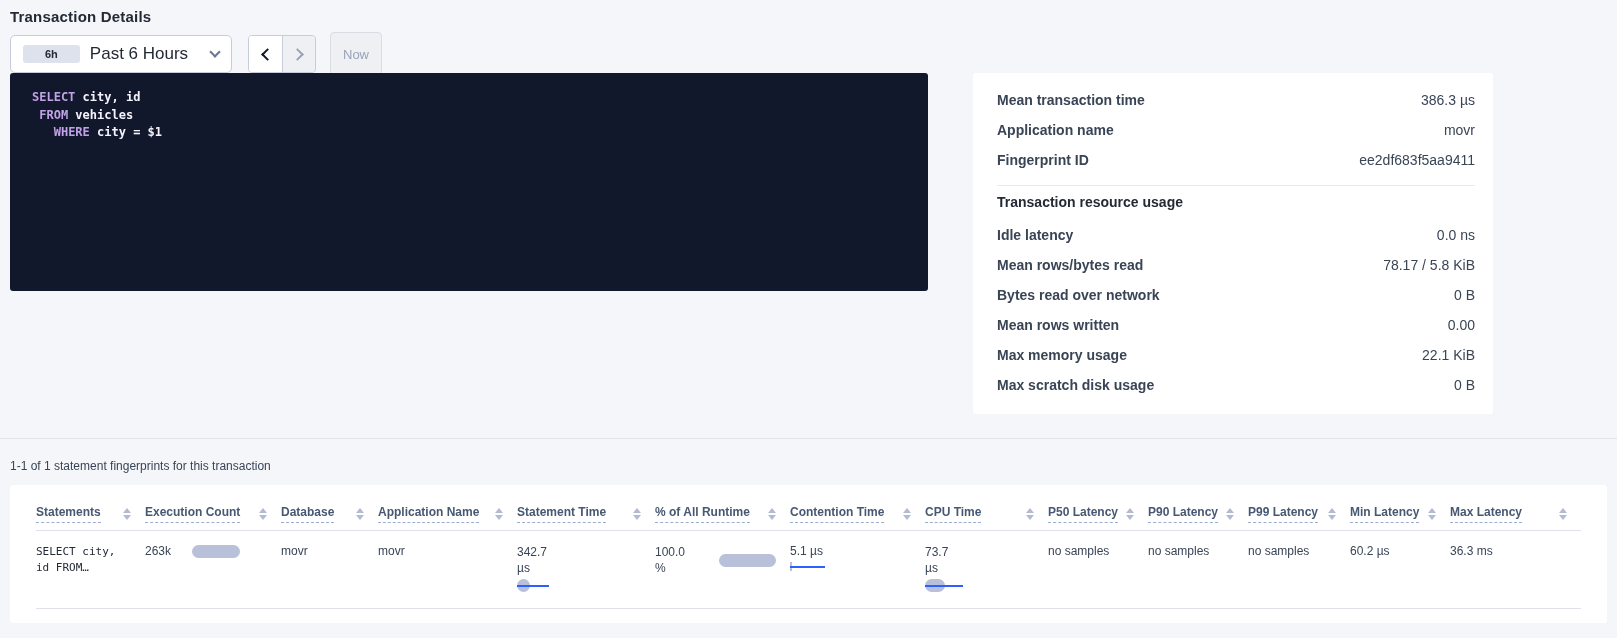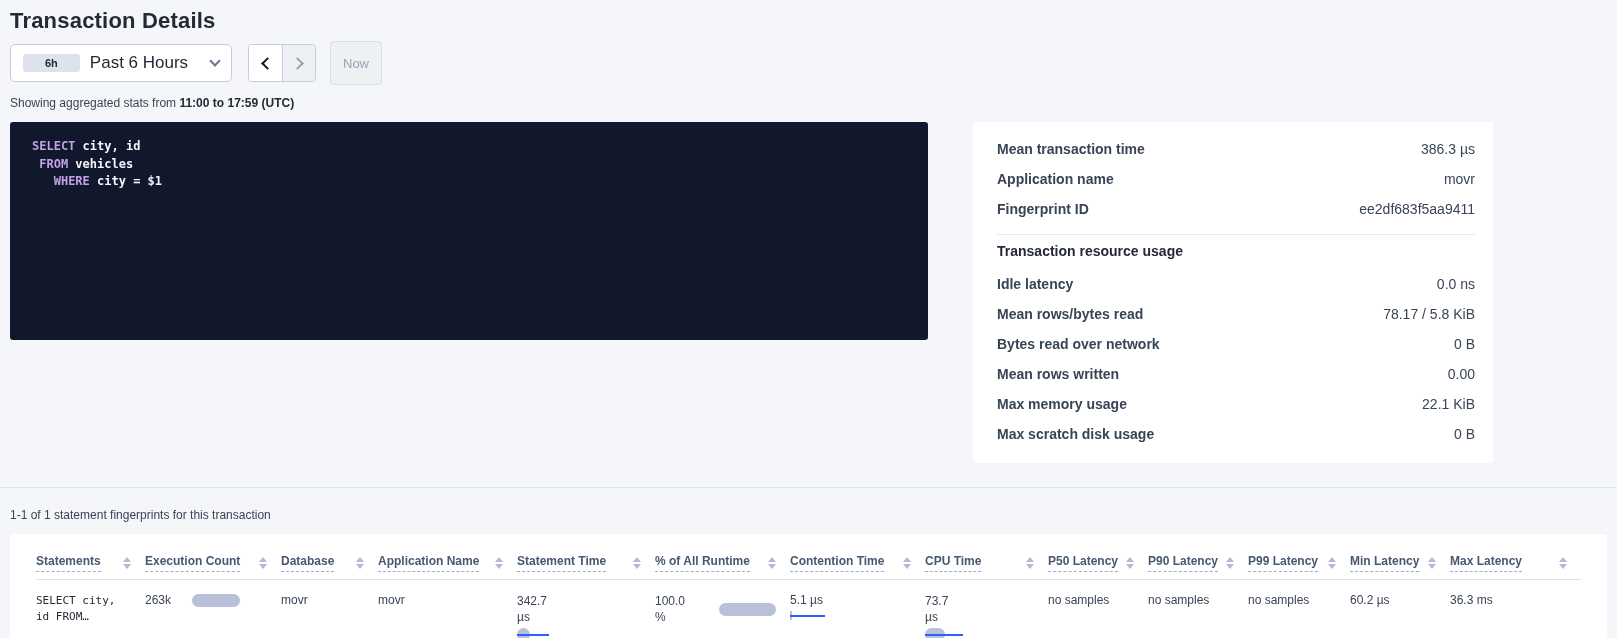--- a/index.html
+++ b/index.html
@@ -18,21 +18,21 @@
     --disabled-bg:#eef0f4;
     --disabled-text:#9aa3b5;
     --badge-bg:#dde2ec;
     --control-border:#c6ccd9;
   }
   *{box-sizing:border-box;margin:0;padding:0}
   html,body{width:1617px;height:638px;overflow:hidden}
   body{background:var(--page-bg);font-family:"Liberation Sans","DejaVu Sans",sans-serif;color:var(--text-body)}
   .page{padding:6px 10px 0 10px}
 
-  .page-title{font-size:22px;font-weight:700;color:var(--text-dark);letter-spacing:.2px;margin:2px 0 10px 0}
+  .page-title{font-size:15px;font-weight:700;color:var(--text-dark);letter-spacing:.2px;margin:2px 0 10px 0}
 
   
   .controls{display:flex;align-items:center;gap:16px;height:38px}
   .time-dropdown{width:222px;height:38px;background:#fff;border:1px solid var(--control-border);border-radius:5px;display:flex;align-items:center;padding:0 12px;cursor:pointer}
   .time-badge{background:var(--badge-bg);color:var(--text-dark);font-size:11px;font-weight:700;padding:3px 22px;border-radius:3px;margin-right:10px}
   .time-label{font-size:17px;color:var(--text-dark);flex:1}
   .chev{display:inline-block;width:8px;height:8px;border-left:2px solid;border-bottom:2px solid;border-color:#6b7690}
   .chev.down{transform:rotate(-45deg);margin-top:-4px}
   .chev.left{transform:rotate(45deg);border-color:#11182c;border-width:2.5px;width:9px;height:9px;margin-left:3px}
   .chev.right{transform:rotate(-135deg);border-color:var(--disabled-text);border-width:2.5px;width:9px;height:9px;margin-right:3px}
@@ -104,21 +104,20 @@
       <button class="arrow-btn">
           <span class="chev left"></span>
         </button>
       <button class="arrow-btn disabled">
           <span class="chev right"></span>
         </button>
     </div>
     <button class="now-btn">Now</button>
   </div>
 
-  <div class="showing"><span>Showing aggregated stats from </span><b>11:00 to 17:59 (UTC)</b></div>
 
   <div class="summary-row">
 
     <div class="sql-card"><span><span class="sql-kw">SELECT</span><span> city, id</span></span>
 <span><span> </span><span class="sql-kw">FROM</span><span> vehicles</span></span>
 <span><span>   </span><span class="sql-kw">WHERE</span><span> city = $1</span></span></div>
 
     <div class="meta-card">
       <div class="meta-row">
         <span class="meta-label">Mean transaction time</span>

